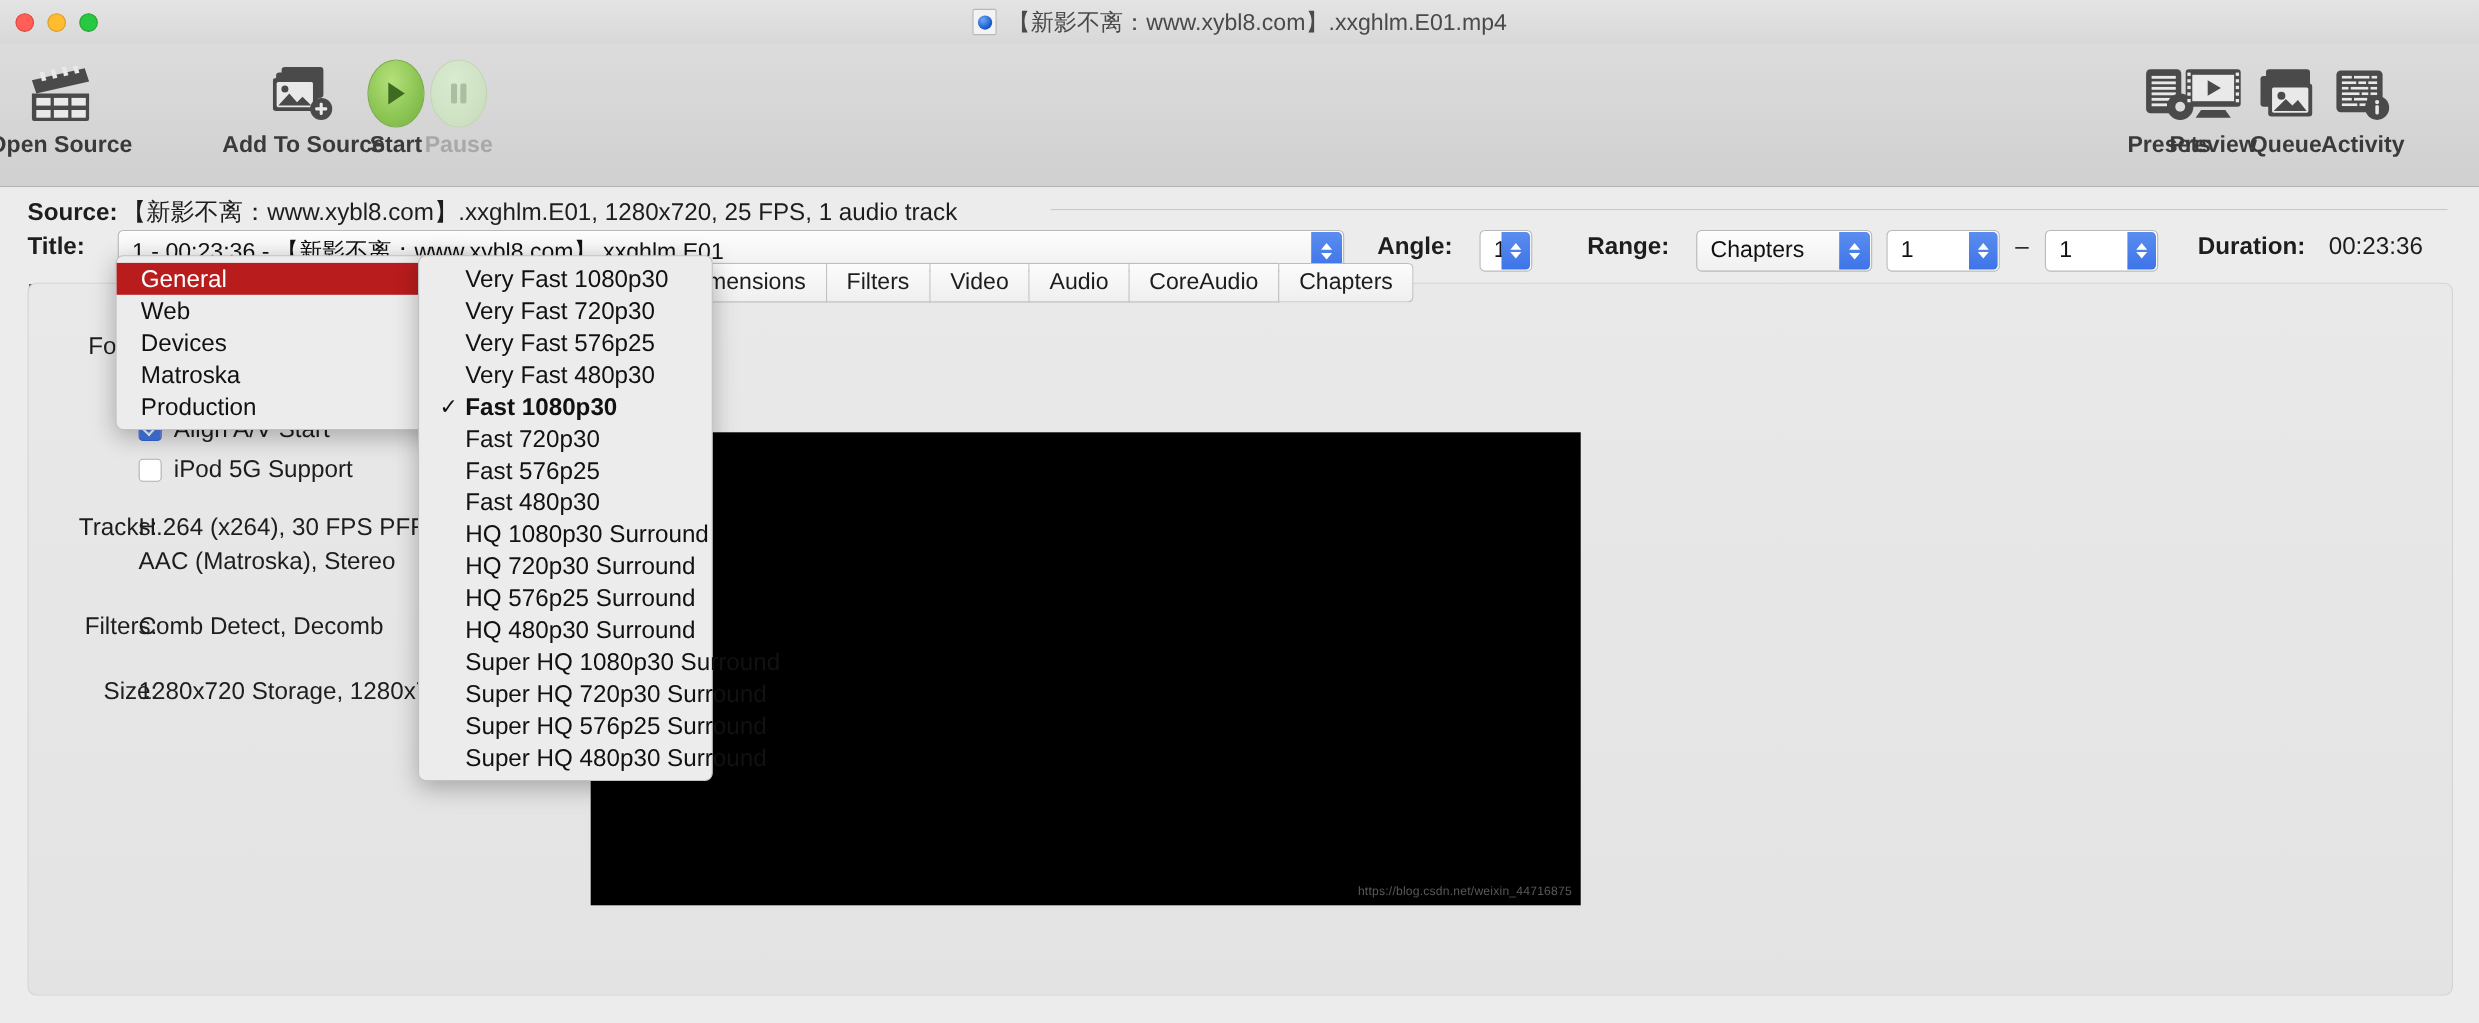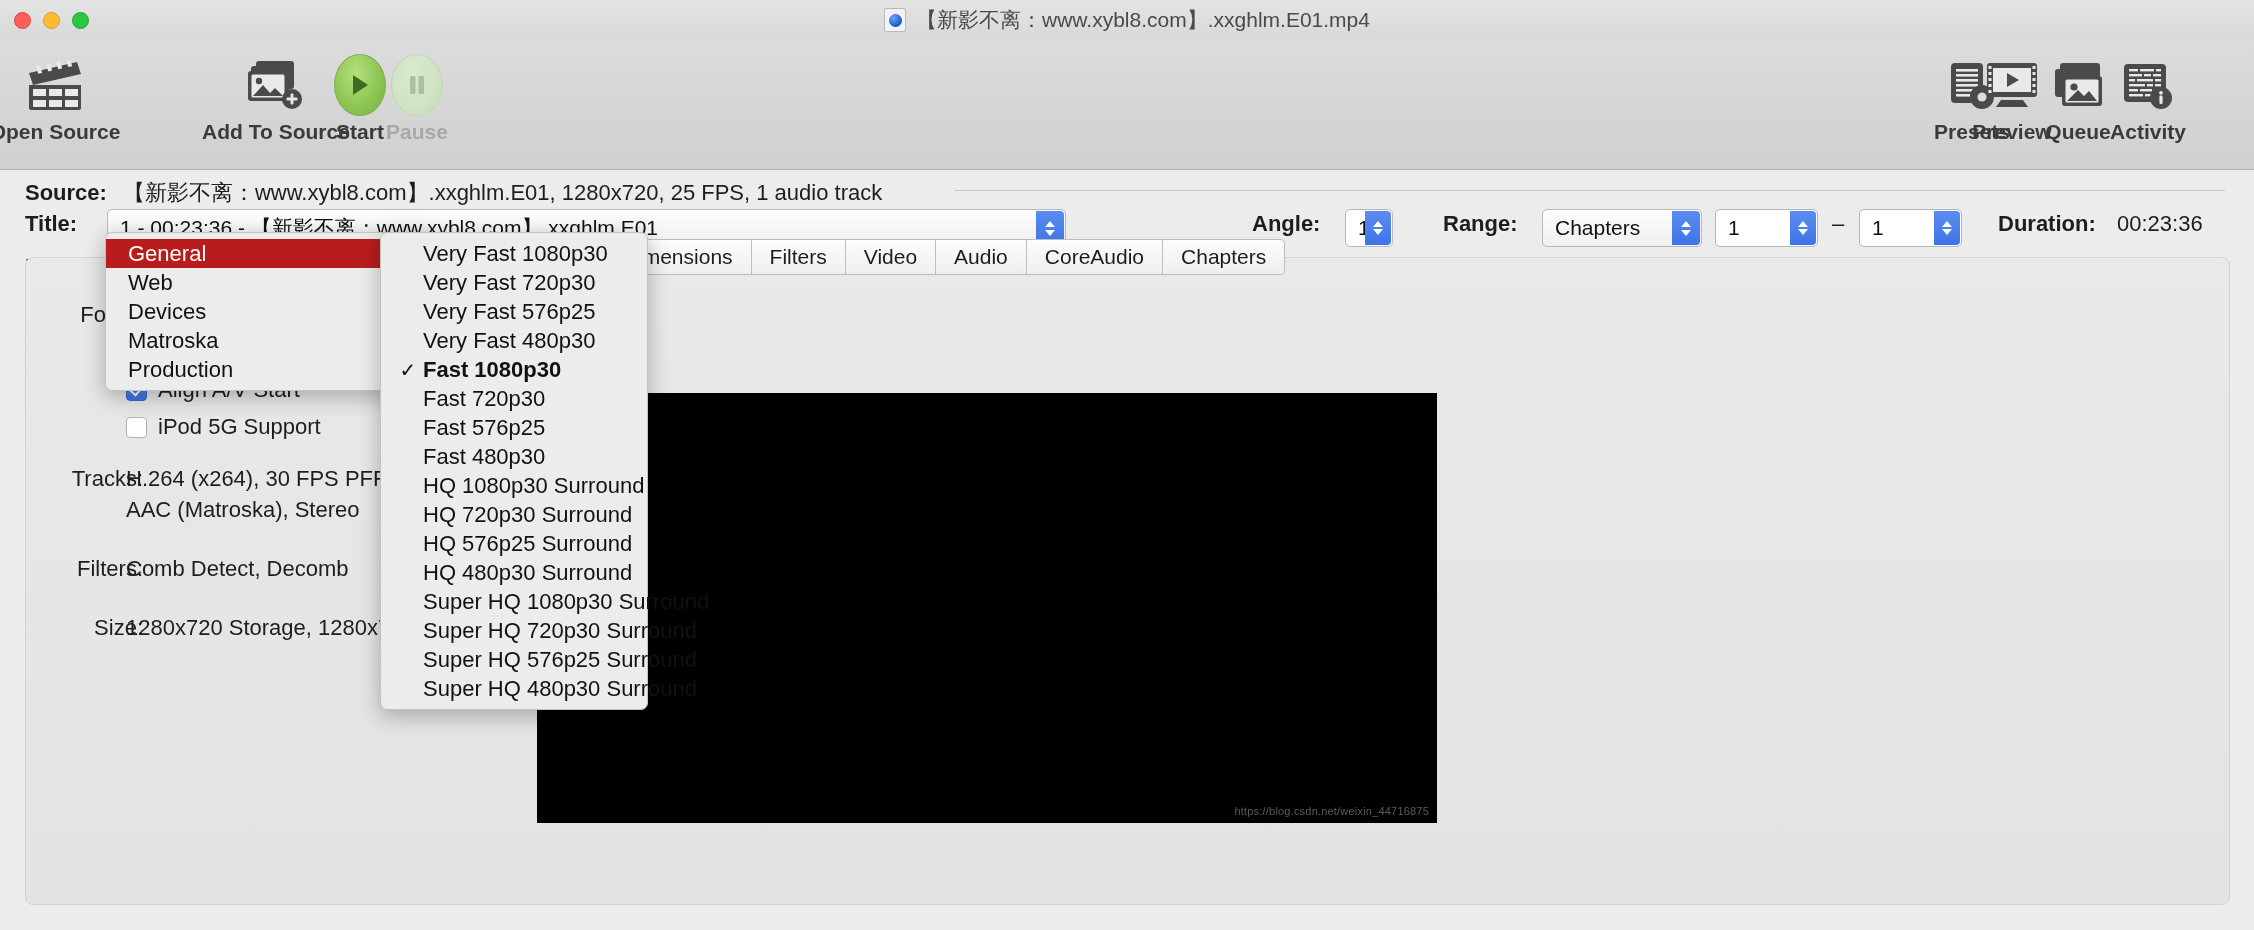--- a/index.html
+++ b/index.html
@@ -381,28 +381,28 @@
       </svg>
     </span>
     <span class="lbl">Activity</span>
   </div>
 </div>
 
 <div class="content">
 
   <div class="row" style="left:25px; top:7px;">
     <span class="lbl-b">Source:</span>
-    <span class="lbl-n" style="margin-left:16px;">【新影不离：www.xybl8.com】.xxghlm.E01, 1280x720, 25 FPS, 1 audio track</span>
+    <span class="lbl-n" style="margin-left:4px;">【新影不离：www.xybl8.com】.xxghlm.E01, 1280x720, 25 FPS, 1 audio track</span>
   </div>
   <div class="sep" style="left:955px; top:19px; width:1270px;"></div>
 
   <div class="row" style="left:25px; top:40px;">
     <span class="lbl-b">Title:</span>
   </div>
-  <div class="popup" style="position:absolute; left:107px; top:38px; width:959px;text-align:center;">
+  <div class="popup" style="position:absolute; left:107px; top:38px; width:1115px;text-align:center;">
     <span>1 - 00:23:36 - 【新影不离：www.xybl8.com】.xxghlm.E01</span>
     <span class="arrowbox">
         <i class="up"></i>
         <i class="dn"></i>
       </span>
   </div>
 
   <span class="lbl-b" style="position:absolute; left:1252px; top:40px;">Angle:</span>
   <div class="tfield" style="position:absolute; left:1345px; top:38px; width:48px;">
     <span>1</span>

